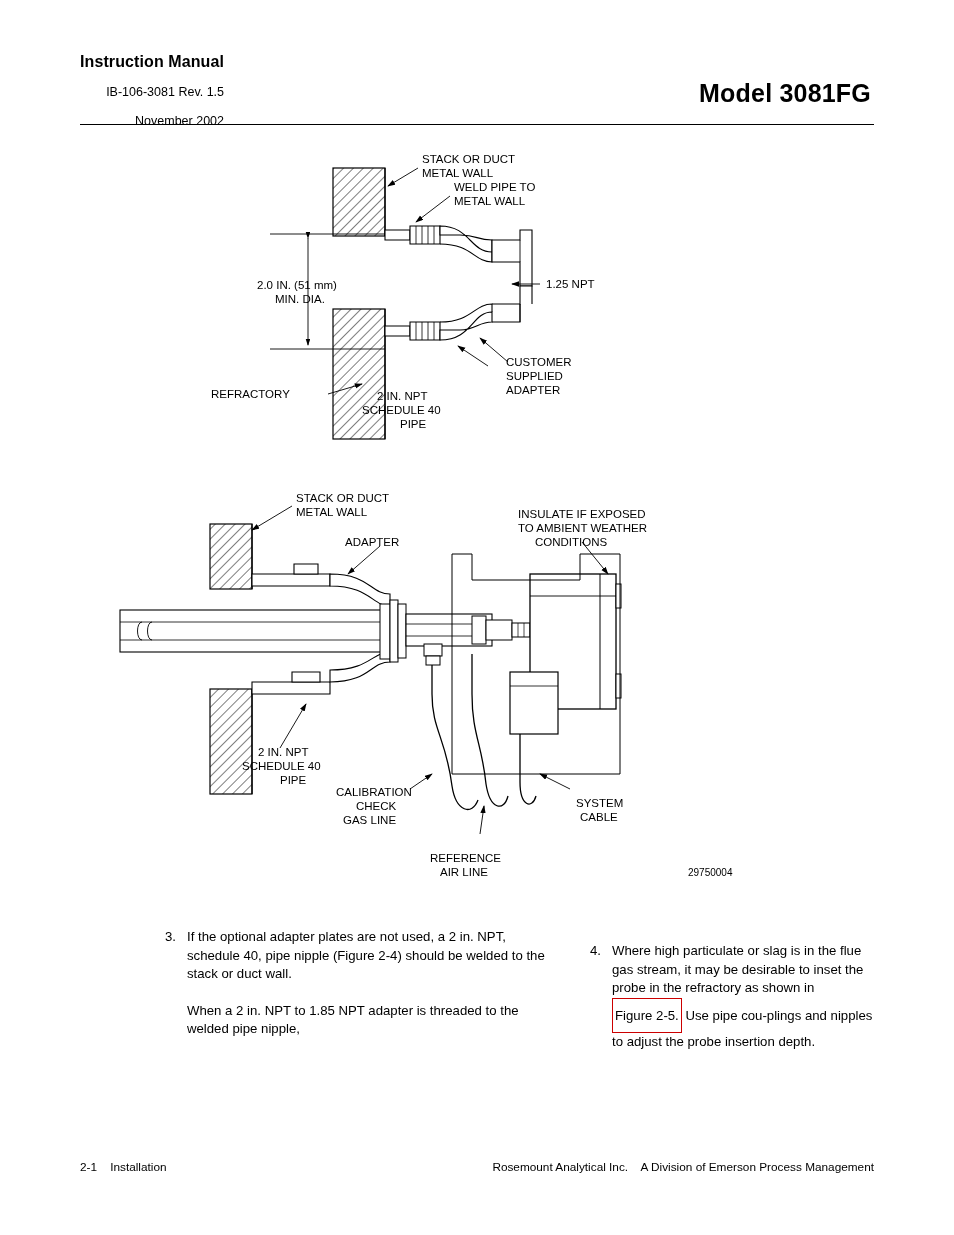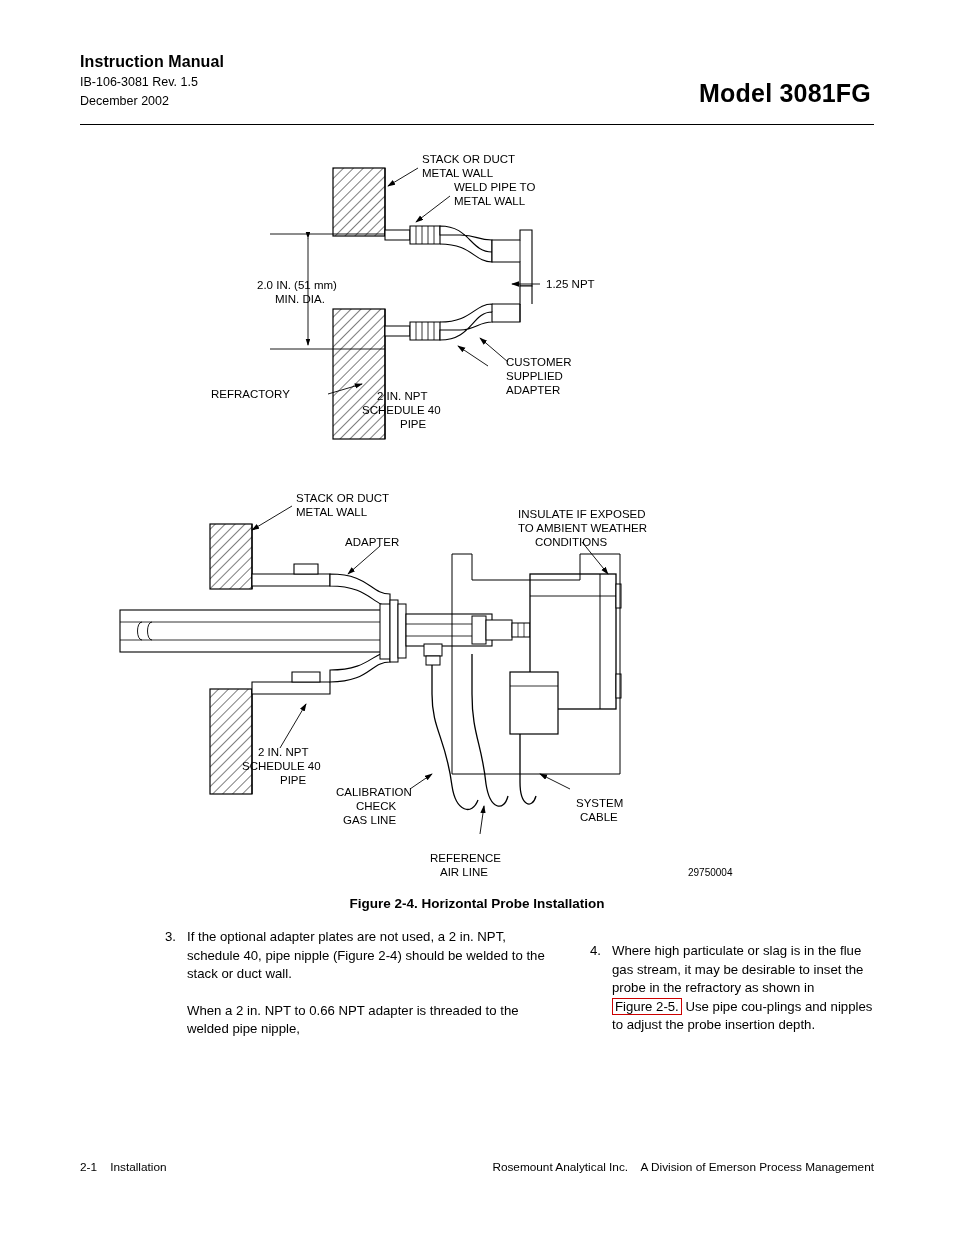--- a/index.html
+++ b/index.html
@@ -36,21 +36,22 @@
   }
   .hdr-title {
     font-size: 16px;
     font-weight: bold;
     letter-spacing: 0.1px;
     line-height: 19px;
   }
   .hdr-sub {
     font-size: 12.5px;
     line-height: 16px;
-    margin-top: 3px;
+    margin-top: 13px;
+    text-align: right;
   }
   .hdr-right {
     position: absolute;
     right: 3px;
     top: 27px;
     font-size: 25px;
     font-weight: bold;
     letter-spacing: 0.2px;
     white-space: nowrap;
   }
@@ -111,21 +112,21 @@
     left: 0;
     top: 0;
   }
   .para {
     margin-top: 18px;
   }
   .para-indent { padding-left: 22px; }
 
   .hl-box {
     border: 1.4px solid #cc0000;
-    padding: 0 2px;
+    padding: 9px 2px;
     display: inline-block;
     line-height: 15px;
   }
 
   
   .footer {
     position: absolute;
     left: 80px;
     top: 1160px;
     width: 794px;
@@ -156,21 +157,21 @@
 </style>
 </head>
 <body>
 
 <div class="page">
 
   <div class="header">
     <div class="header-left">
       <div class="hdr-title">Instruction Manual</div>
       <div class="hdr-sub">IB-106-3081 Rev. 1.5</div>
-      <div class="hdr-sub">December 2002</div>
+      <div class="hdr-sub">November 2002</div>
     </div>
     <div class="hdr-right">Model 3081FG</div>
   </div>
   <div class="hdr-rule"></div>
 
   <div class="figure">
     <svg width="794" height="760" viewBox="0 0 794 760">
       <defs>
         <pattern id="hatch" width="7" height="7" patternUnits="userSpaceOnUse" patternTransform="rotate(45)">
           <line x1="0" y1="0" x2="0" y2="7" stroke="#000" stroke-width="1"></line>
@@ -323,29 +324,28 @@
         <text class="lbl" x="263" y="690">GAS LINE</text>
         <text class="lbl" x="350" y="728">REFERENCE</text>
         <text class="lbl" x="360" y="742">AIR  LINE</text>
         <text class="lbl" x="496" y="673">SYSTEM</text>
         <text class="lbl" x="500" y="687">CABLE</text>
         <text class="tiny" x="608" y="742">29750004</text>
       </g>
     </svg>
   </div>
 
-  <div class="fig-caption">Figure 2-4.  Horizontal Probe Installation</div>
 
   <div class="body-cols">
     <div class="col col-left">
       <div class="item">
         <span class="num">3.</span>
         <span>If the optional adapter plates are not used, a 2 in. NPT, schedule 40, pipe nipple (Figure 2-4) should be welded to the stack or duct wall.</span>
       </div>
-      <div class="para para-indent">When a 2 in. NPT to 0.66 NPT adapter is threaded to the welded pipe nipple,</div>
+      <div class="para para-indent">When a 2 in. NPT to 1.85 NPT adapter is threaded to the welded pipe nipple,</div>
     </div>
 
     <div class="col col-right">
       <div class="item" style="margin-top:14px;">
         <span class="num">4.</span>
         <span>Where high particulate or slag is in the flue gas stream, it may be desirable to inset the probe in the refractory as shown in </span><span class="hl-box">Figure 2-5.</span><span> Use pipe cou-plings and nipples to adjust the probe insertion depth.</span>
       </div>
     </div>
   </div>
 

